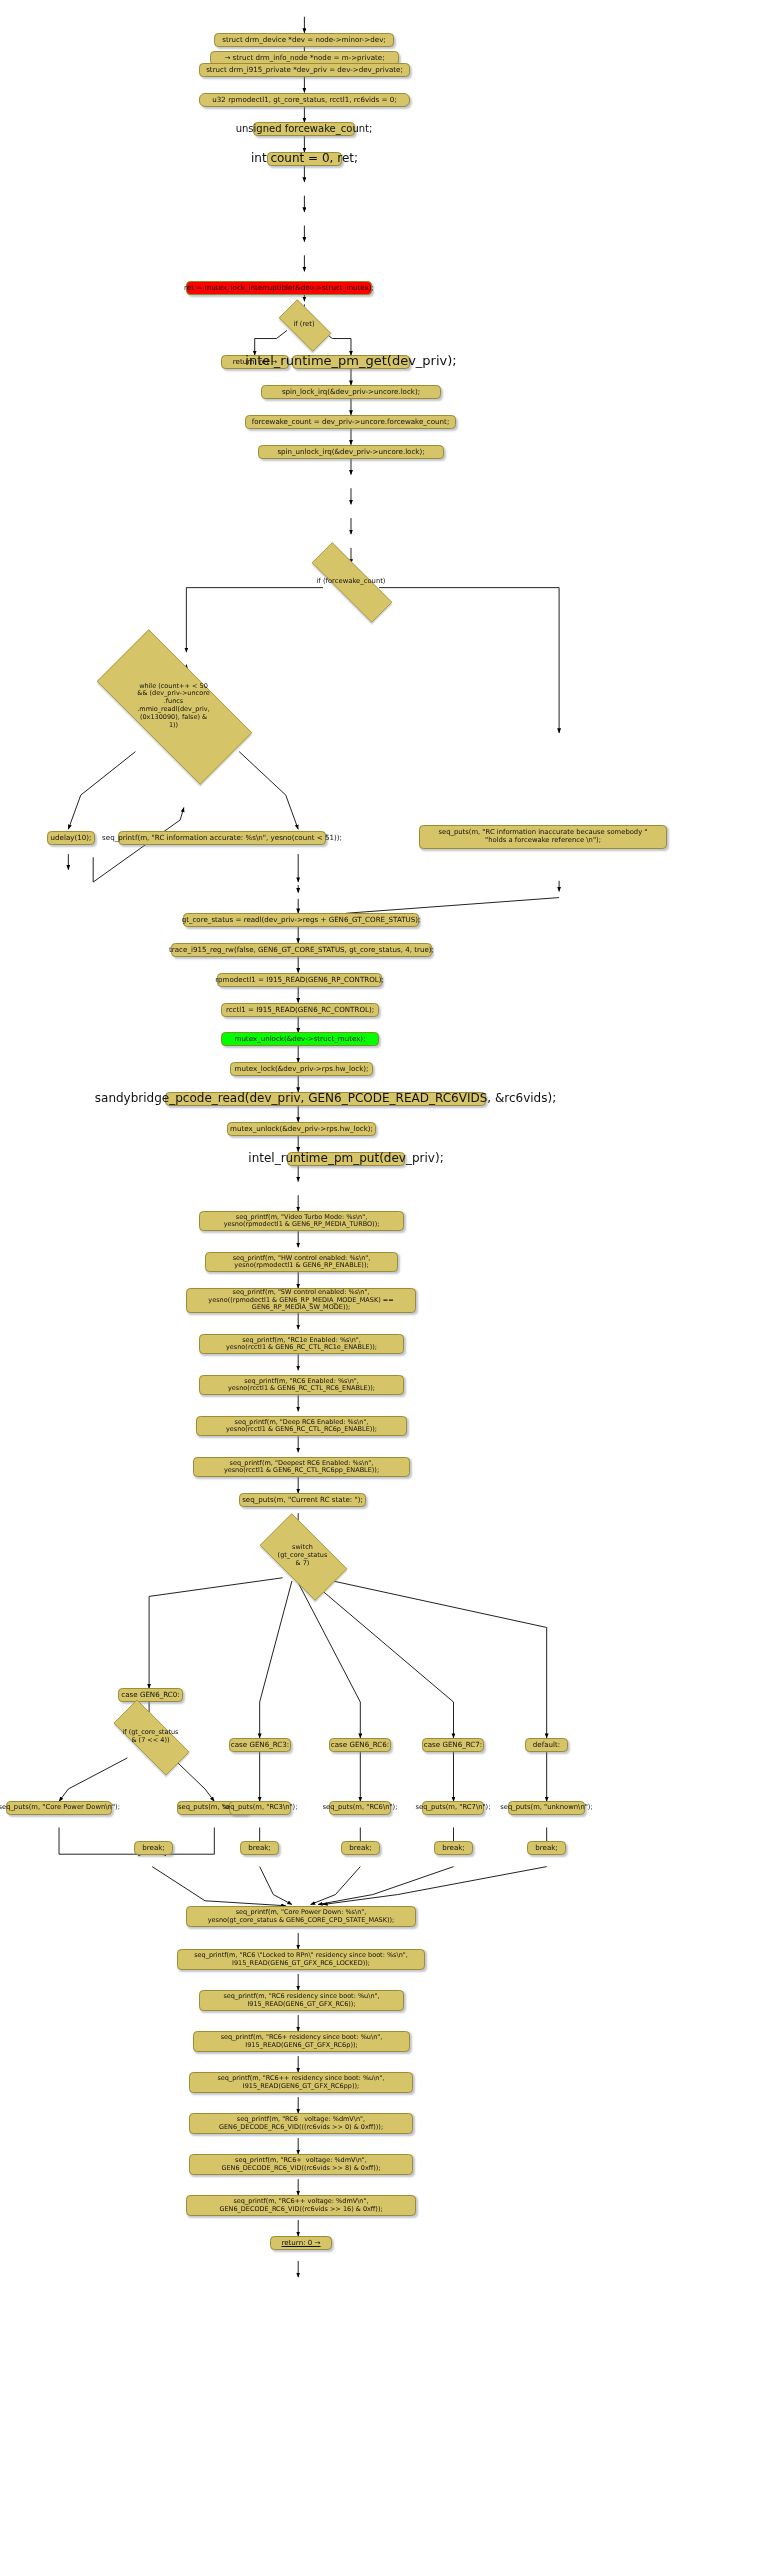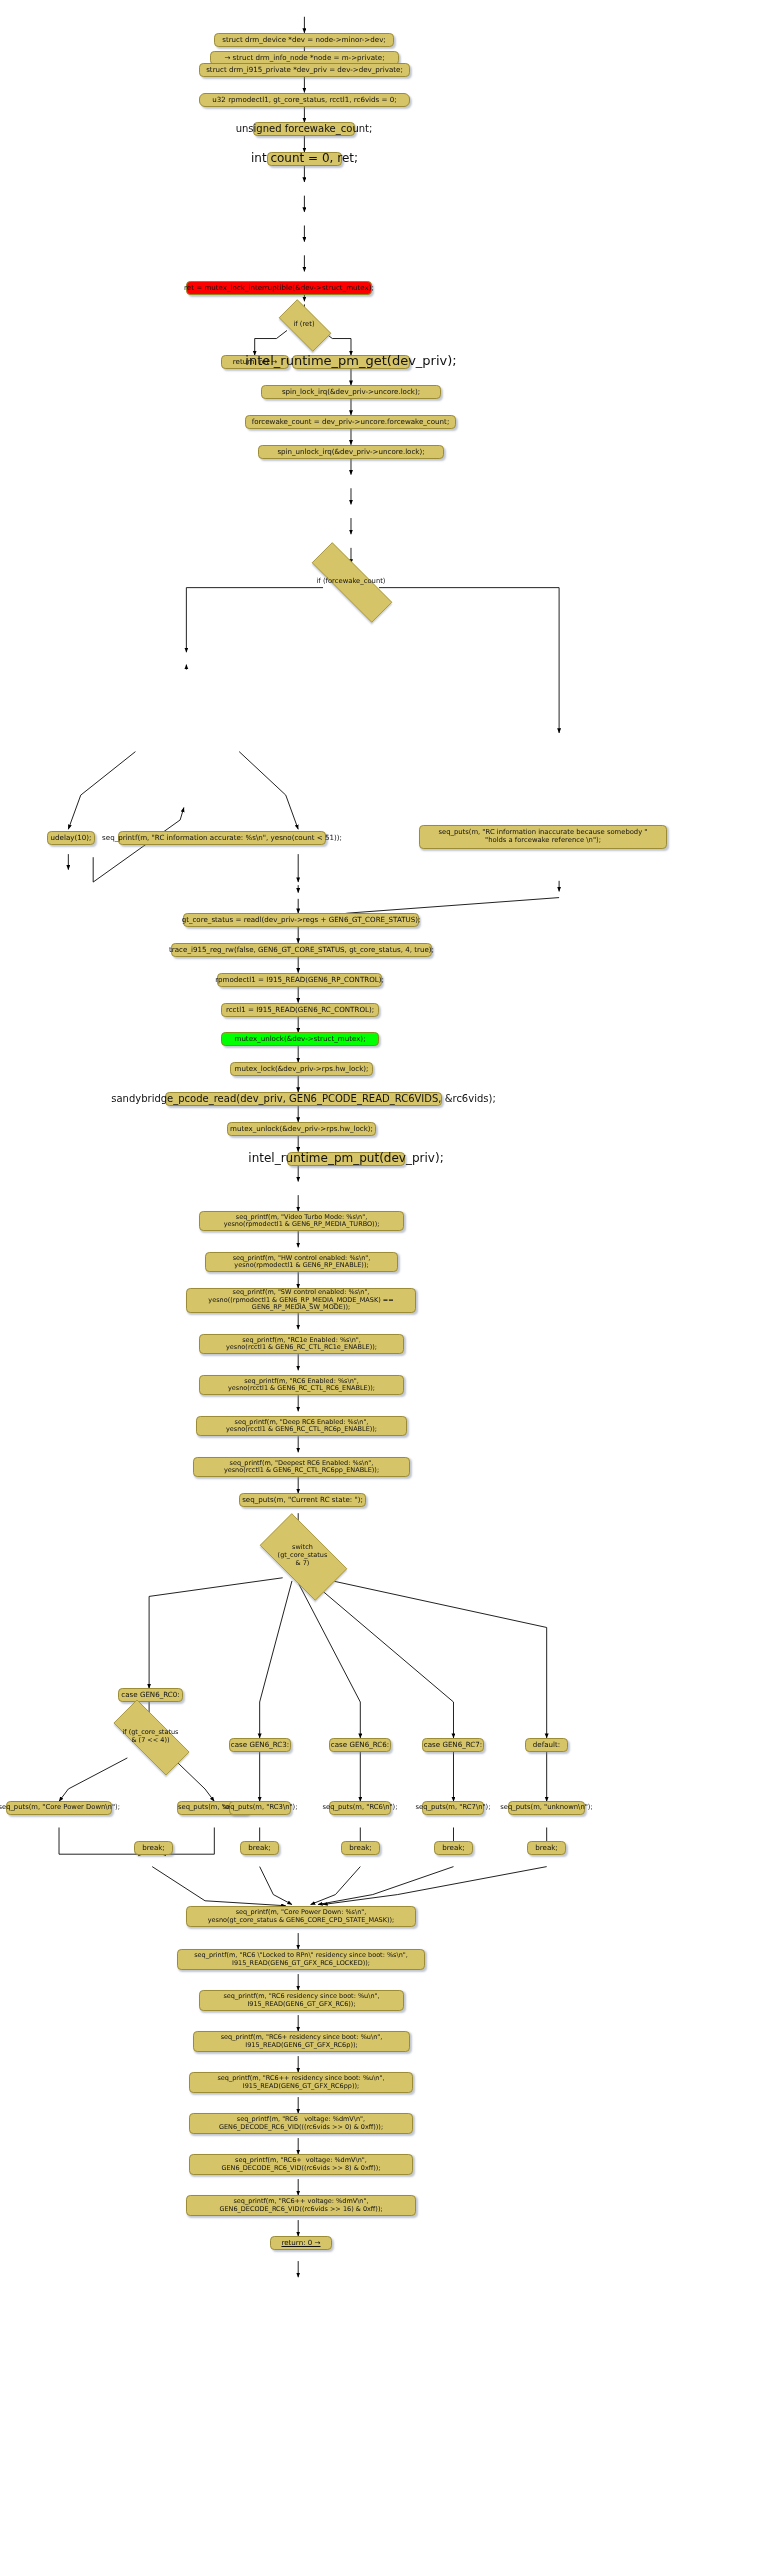--- a/index.html
+++ b/index.html
@@ -152,41 +152,50 @@
 
   <div class="node" style="left:245px;top:415px;width:211px;height:13.7px;font-size:7.1px;">forcewake_count = dev_priv-&gt;uncore.forcewake_count;</div>
 
   <div class="node" style="left:258px;top:445px;width:186px;height:13.7px;font-size:7.1px;">spin_unlock_irq(&amp;dev_priv-&gt;uncore.lock);</div>
 
   <div class="diamond" style="left:292px;top:562px;width:118px;height:39px;font-size:6.8px;">
     <div class="dshape"></div>
     <div class="dlabel">if (forcewake_count)</div>
   </div>
 
+  <div class="diamond" style="left:71px;top:655px;width:205px;height:102px;font-size:6.5px;">
+    <div class="dshape"></div>
+    <div class="dlabel">while (count++ &lt; 50
+&amp;&amp; (dev_priv-&gt;uncore
+.funcs
+.mmio_readl(dev_priv,
+(0x130090), false) &amp;
+1))</div>
+  </div>
 
   <div class="node" style="left:47px;top:831px;width:48px;height:13.7px;font-size:7.1px;">udelay(10);</div>
 
   <div class="node" style="left:118px;top:831px;width:208px;height:13.7px;font-size:7.1px;">seq_printf(m, "RC information accurate: %s\n", yesno(count &lt; 51));</div>
 
   <div class="node" style="left:419px;top:825px;width:248px;height:23.6px;font-size:6.8px;">seq_puts(m, "RC information inaccurate because somebody "
 "holds a forcewake reference \n");</div>
 
   <div class="node" style="left:183px;top:913px;width:236px;height:13.7px;font-size:7.1px;">gt_core_status = readl(dev_priv-&gt;regs + GEN6_GT_CORE_STATUS);</div>
 
   <div class="node" style="left:171px;top:943px;width:261px;height:13.7px;font-size:7.1px;">trace_i915_reg_rw(false, GEN6_GT_CORE_STATUS, gt_core_status, 4, true);</div>
 
   <div class="node" style="left:217px;top:973px;width:165px;height:13.7px;font-size:7.1px;">rpmodectl1 = I915_READ(GEN6_RP_CONTROL);</div>
 
   <div class="node" style="left:221px;top:1003px;width:158px;height:13.7px;font-size:7.1px;">rcctl1 = I915_READ(GEN6_RC_CONTROL);</div>
 
   <div class="node green" style="left:221px;top:1032px;width:158px;height:13.7px;font-size:7.1px;">mutex_unlock(&amp;dev-&gt;struct_mutex);</div>
 
   <div class="node" style="left:230px;top:1062px;width:143px;height:13.7px;font-size:7.1px;">mutex_lock(&amp;dev_priv-&gt;rps.hw_lock);</div>
 
-  <div class="node" style="left:165px;top:1092px;width:277px;height:13.7px;font-size:10px;">sandybridge_pcode_read(dev_priv, GEN6_PCODE_READ_RC6VIDS, &amp;rc6vids);</div>
+  <div class="node" style="left:165px;top:1092px;width:321px;height:13.7px;font-size:12px;">sandybridge_pcode_read(dev_priv, GEN6_PCODE_READ_RC6VIDS, &amp;rc6vids);</div>
 
   <div class="node" style="left:227px;top:1122px;width:149px;height:13.7px;font-size:7.1px;">mutex_unlock(&amp;dev_priv-&gt;rps.hw_lock);</div>
 
   <div class="node" style="left:245px;top:1152px;width:118px;height:13.7px;font-size:12px;margin-left:42px;">intel_runtime_pm_put(dev_priv);</div>
 
   <div class="node" style="left:199px;top:1211px;width:205px;height:20px;font-size:6.5px;">seq_printf(m, "Video Turbo Mode: %s\n",
 yesno(rpmodectl1 &amp; GEN6_RP_MEDIA_TURBO));</div>
 
   <div class="node" style="left:205px;top:1252px;width:193px;height:20px;font-size:6.5px;">seq_printf(m, "HW control enabled: %s\n",
 yesno(rpmodectl1 &amp; GEN6_RP_ENABLE));</div>

